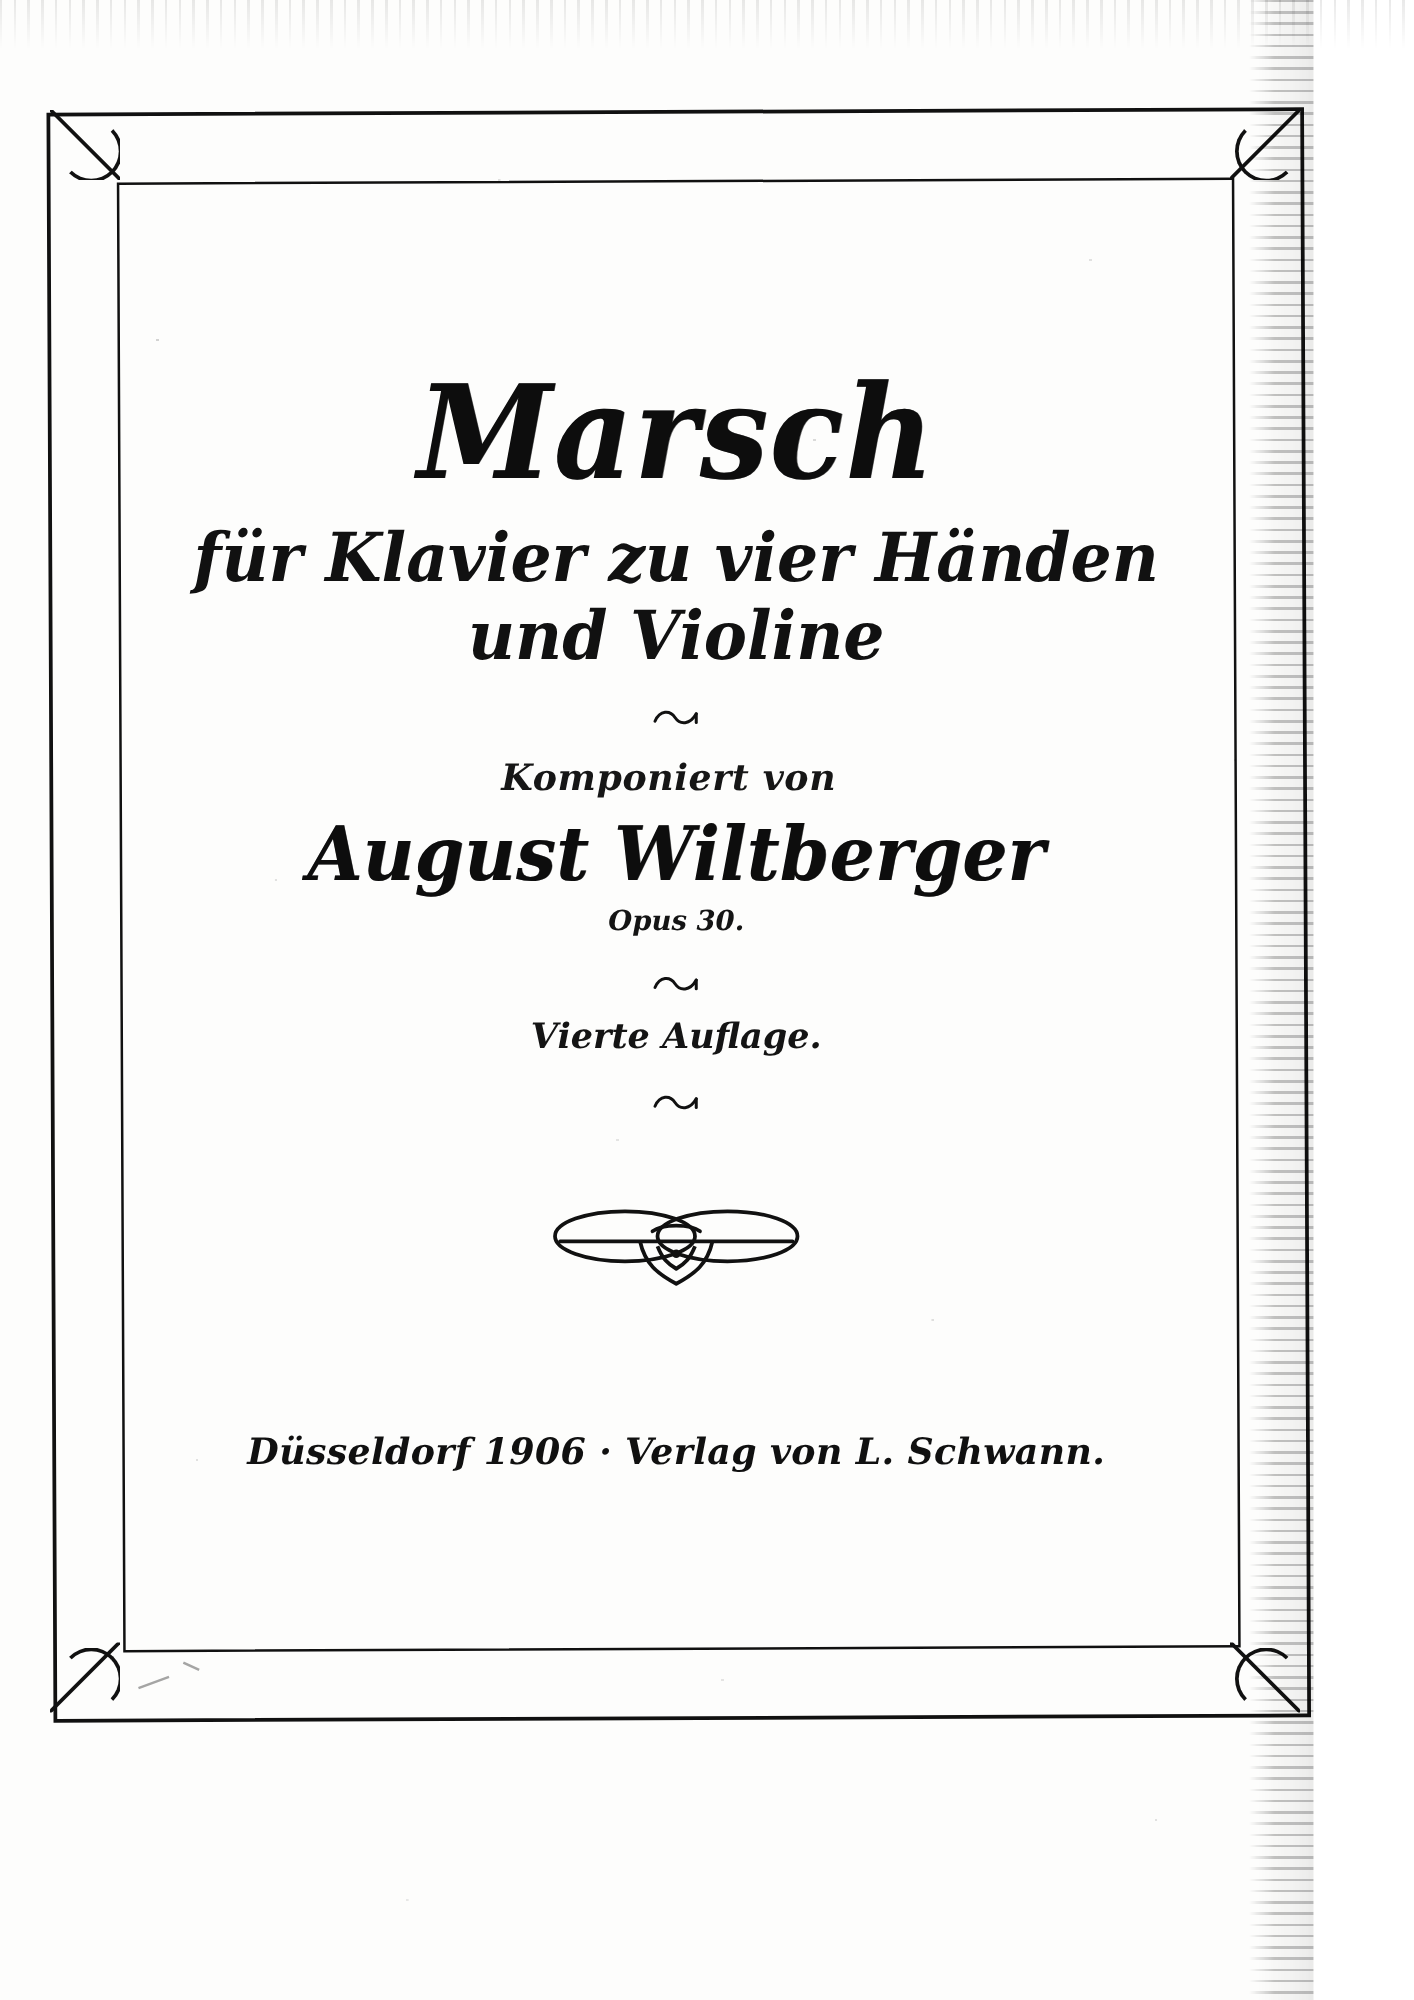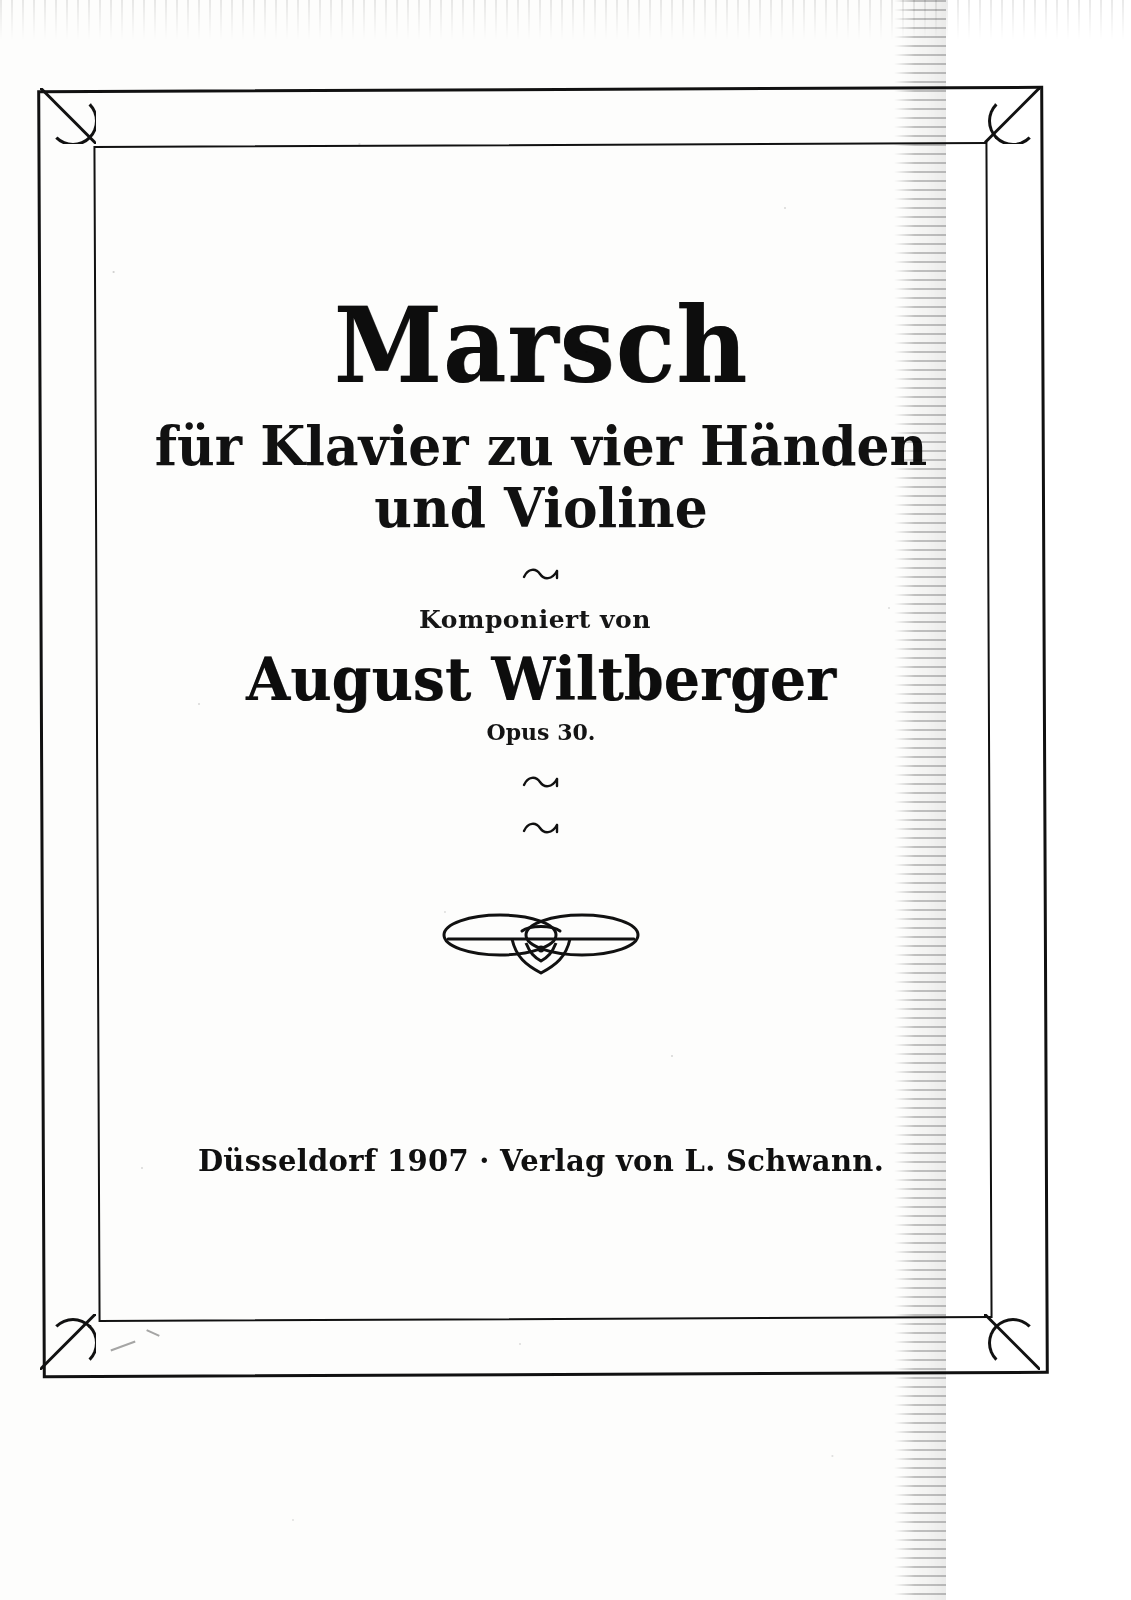--- a/index.html
+++ b/index.html
@@ -11,23 +11,24 @@
     width: 1131px;
     height: 1600px;
     overflow: hidden;
     font-family: "DejaVu Serif", serif;
     color: #1a1a1a;
   }
 
   
   .scan-page {
     position: relative;
-    width: 946px;
+    width: 1051px;
     height: 1600px;
     background: #fdfdfc;
+    font-style: italic;
   }
   
   .grain {
     position: absolute;
     inset: 0;
     pointer-events: none;
     opacity: .55;
     background-image:
       radial-gradient(circle at 12% 17%, rgba(0,0,0,.30) 0 1px, transparent 1.2px),
       radial-gradient(circle at 38% 9%, rgba(0,0,0,.22) 0 1px, transparent 1.2px),
@@ -178,21 +179,21 @@
     width: 40px;
     height: 18px;
     color: #111;
   }
   .fleuron-sm { margin-top: 28px; }
 
   .composed-by {
     margin: 22px 12px 0 0;
     font-family: "DejaVu Serif", serif;
     font-weight: 700;
-    font-size: 25px;
+    font-size: 29px;
     letter-spacing: .5px;
     color: #161616;
   }
   .composer {
     margin: 14px 0 0 0;
     font-family: "DejaVu Serif", serif;
     font-weight: 700;
     font-size: 60px;
     line-height: 1.05;
     color: #0d0d0d;
@@ -290,38 +291,39 @@
 
     <p class="composed-by">Komponiert von</p>
     <p class="composer">August Wiltberger</p>
     <p class="opus">Opus 30.</p>
 
     <svg class="fleuron fleuron-sm" viewBox="0 0 40 18" aria-hidden="true">
       <path d="M3 12 C7 3, 15 3, 19 9 C23 15, 31 15, 36 6" fill="none" stroke="currentColor" stroke-width="2.4" stroke-linecap="round"></path>
       <path d="M36 6 L36 13" fill="none" stroke="currentColor" stroke-width="2.4" stroke-linecap="round"></path>
     </svg>
 
+    <p class="edition">Vierte Auflage.</p>
 
     <svg class="fleuron fleuron-sm" viewBox="0 0 40 18" aria-hidden="true">
       <path d="M3 12 C7 3, 15 3, 19 9 C23 15, 31 15, 36 6" fill="none" stroke="currentColor" stroke-width="2.4" stroke-linecap="round"></path>
       <path d="M36 6 L36 13" fill="none" stroke="currentColor" stroke-width="2.4" stroke-linecap="round"></path>
     </svg>
 
 
     <svg class="ornament" viewBox="0 0 230 84" aria-hidden="true">
       <ellipse cx="74" cy="36" rx="56" ry="20" fill="none" stroke="currentColor" stroke-width="3"></ellipse>
       <ellipse cx="156" cy="36" rx="56" ry="20" fill="none" stroke="currentColor" stroke-width="3"></ellipse>
       <path d="M22 40 L208 40" fill="none" stroke="currentColor" stroke-width="3" stroke-linecap="round"></path>
       <path d="M86 40 C90 58, 100 66, 115 74 C130 66, 140 58, 144 40" fill="none" stroke="currentColor" stroke-width="3" stroke-linejoin="round"></path>
       <path d="M100 44 C104 54, 108 58, 115 62 C122 58, 126 54, 130 44" fill="none" stroke="currentColor" stroke-width="3" stroke-linejoin="round"></path>
       <circle cx="115" cy="50" r="3.4" fill="currentColor"></circle>
       <path d="M96 32 C104 26, 126 26, 134 32" fill="none" stroke="currentColor" stroke-width="3" stroke-linecap="round"></path>
     </svg>
 
-    <p class="imprint">Düsseldorf 1907 · Verlag von L. Schwann.</p>
+    <p class="imprint">Düsseldorf 1906 · Verlag von L. Schwann.</p>
   </div>
 
   <div class="mark" style="left:110px; top:1345px; width:26px; height:2px; transform:rotate(-20deg);"></div>
   <div class="mark" style="left:146px; top:1332px; width:14px; height:2px; transform:rotate(25deg);"></div>
   <div class="scan-edge-right"></div>
   <div class="scan-edge-top"></div>
   <div class="grain"></div>
 </div>
 
 </body></html>

